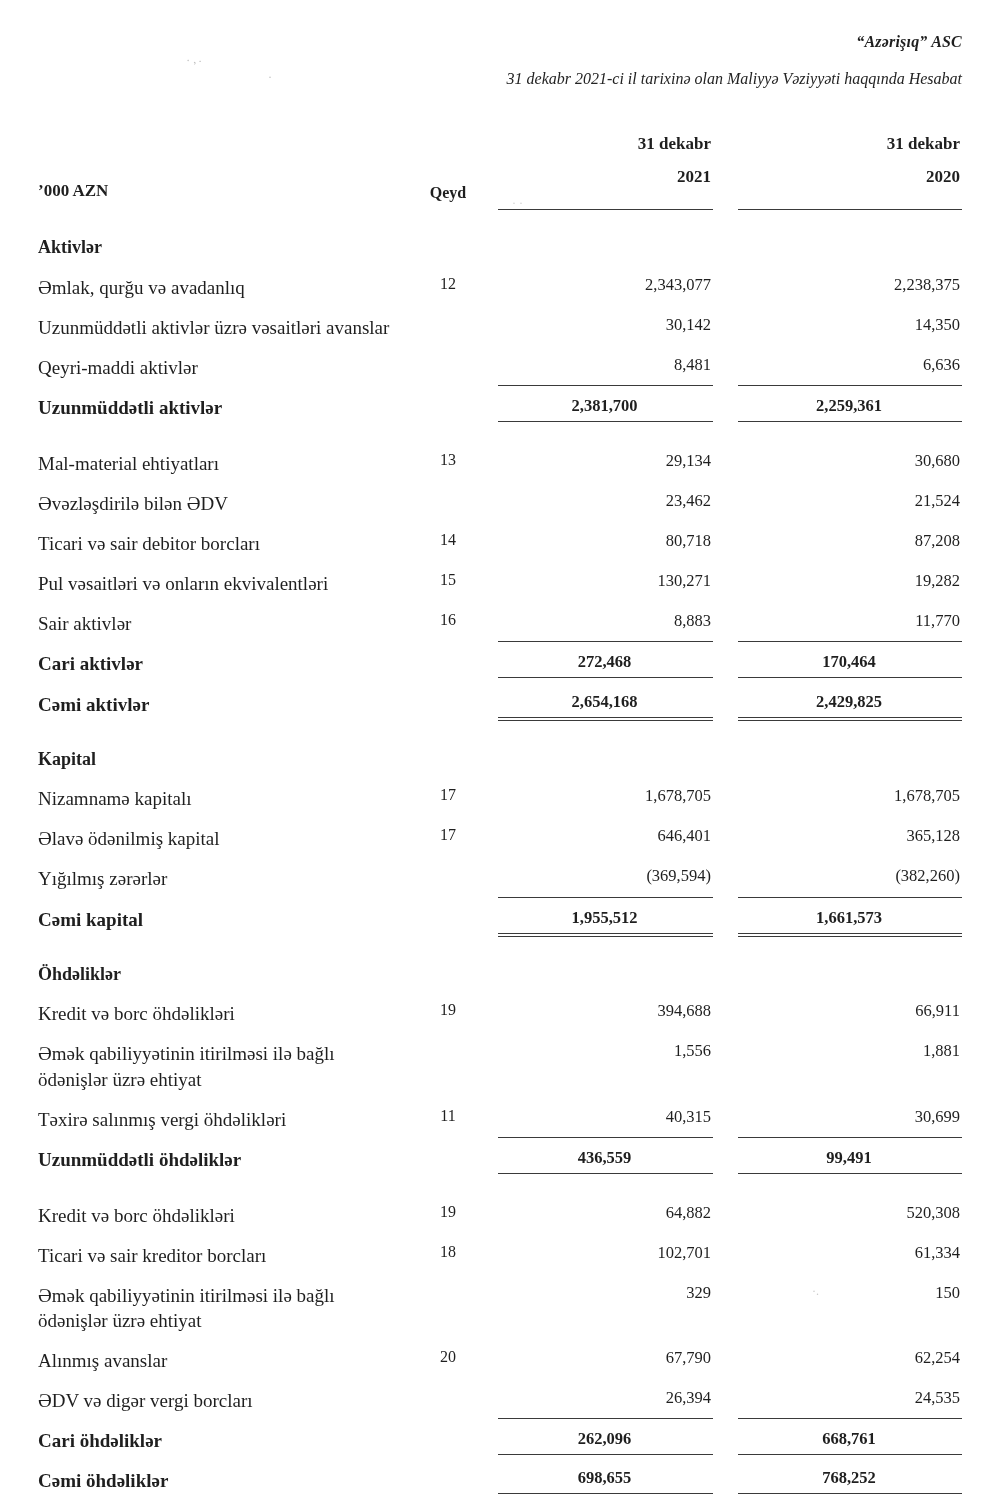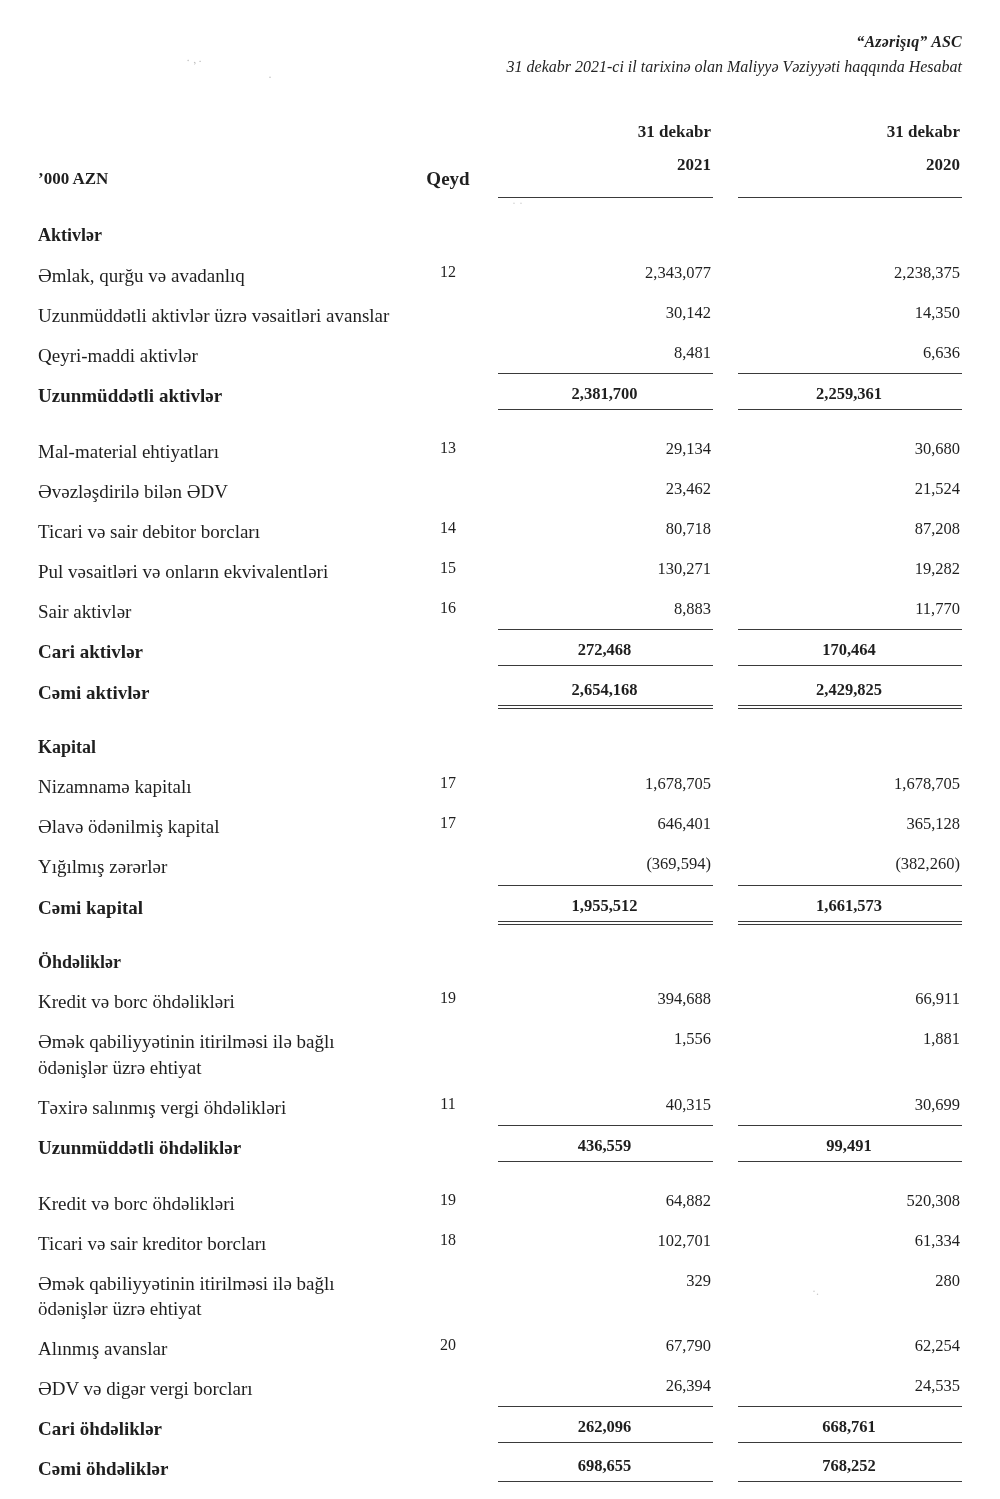--- a/index.html
+++ b/index.html
@@ -9,32 +9,32 @@
     font-family:"Liberation Serif","DejaVu Serif",serif;
     color:#1f1f1f;
     position:relative;
     overflow:hidden;
   }
   .page{padding:30px 38px 0 38px;position:relative;}
 
   
   .doc-header{text-align:right;line-height:1.45;}
   .company{font-weight:bold;font-style:italic;font-size:16px;letter-spacing:.2px;}
-  .subtitle{font-style:italic;font-size:16px;margin-top:2px;color:#232323;}
+  .subtitle{font-style:italic;font-size:16px;margin-top:14px;color:#232323;}
 
   
   .table{margin-top:28px;}
   .grid{
     display:grid;
     grid-template-columns:360px 100px 215px 25px 224px;
     align-items:end;
   }
   .thead{margin-bottom:2px;}
   .thead .c-label{font-weight:bold;font-size:17px;padding-bottom:8px;}
-  .thead .c-note{font-weight:bold;font-size:19px;text-align:center;padding-bottom:8px;}
+  .thead .c-note{font-weight:bold;font-size:16px;text-align:center;padding-bottom:8px;}
   .thead .c-val,.thead .c-val2{
     text-align:right;font-weight:bold;font-size:17px;
     line-height:1.9;padding-bottom:16px;
     border-bottom:1.5px solid #3a3a3a;
   }
   .thead .hline{display:block;}
 
   .row{display:grid;grid-template-columns:360px 100px 215px 25px 224px;align-items:start;}
   .row.gap{margin-top:16px;}
   .c-label{font-size:19px;line-height:1.32;padding:10px 6px 5px 0;}
@@ -252,21 +252,21 @@
           <div class="c-note">18</div>
           <div class="c-val">102,701</div>
           <div class="c-gap"></div>
           <div class="c-val2">61,334</div>
         </div>
         <div class="row">
           <div class="c-label">Əmək qabiliyyətinin itirilməsi ilə bağlı ödənişlər üzrə ehtiyat</div>
           <div class="c-note"></div>
           <div class="c-val">329</div>
           <div class="c-gap"></div>
-          <div class="c-val2">280</div>
+          <div class="c-val2">150</div>
         </div>
         <div class="row">
           <div class="c-label">Alınmış avanslar</div>
           <div class="c-note">20</div>
           <div class="c-val">67,790</div>
           <div class="c-gap"></div>
           <div class="c-val2">62,254</div>
         </div>
         <div class="row">
           <div class="c-label">ƏDV və digər vergi borcları</div>

